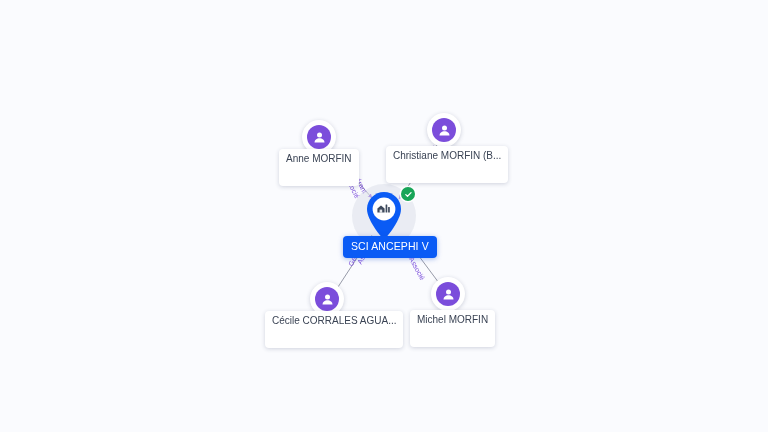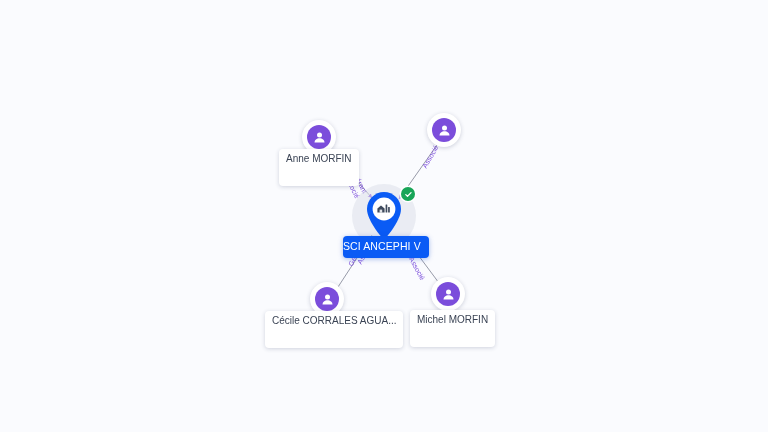--- a/index.html
+++ b/index.html
@@ -43,21 +43,21 @@
     font-size:10px;
     line-height:1;
     padding:5px 7px 22px 7px;
     white-space:nowrap;
     z-index:6;
   }
   .node-label.company{
     background:#0a5bf5;
     color:#ffffff;
     font-size:10.5px;
-    padding:5px 8px 6px 0;
+    padding:5px 8px 6px 8px;
     box-shadow:0 1px 5px rgba(10,70,200,.35);
     letter-spacing:.1px;
   }
 
   
   .company-node{
     position:absolute;
     width:64px;height:64px;
     border-radius:50%;
     background:rgba(221,224,233,.55);
@@ -135,20 +135,21 @@
   <div class="node-label" style="left:279px;top:149px;">Anne MORFIN</div>
 
   <div class="person-node" style="left:427px;top:113px;">
     <span class="avatar-disc">
       <svg width="15" height="15" viewBox="0 0 24 24" fill="#ffffff">
         <circle cx="12" cy="8" r="4"></circle>
         <path d="M4 20c0-4.4 3.6-7 8-7s8 2.6 8 7z"></path>
       </svg>
     </span>
   </div>
+  <div class="node-label" style="left:386px;top:146px;">Christiane MORFIN (B...</div>
 
   <div class="person-node" style="left:310px;top:282px;">
     <span class="avatar-disc">
       <svg width="15" height="15" viewBox="0 0 24 24" fill="#ffffff">
         <circle cx="12" cy="8" r="4"></circle>
         <path d="M4 20c0-4.4 3.6-7 8-7s8 2.6 8 7z"></path>
       </svg>
     </span>
   </div>
   <div class="node-label" style="left:265px;top:311px;text-align:center;">Cécile CORRALES AGUA...</div>

